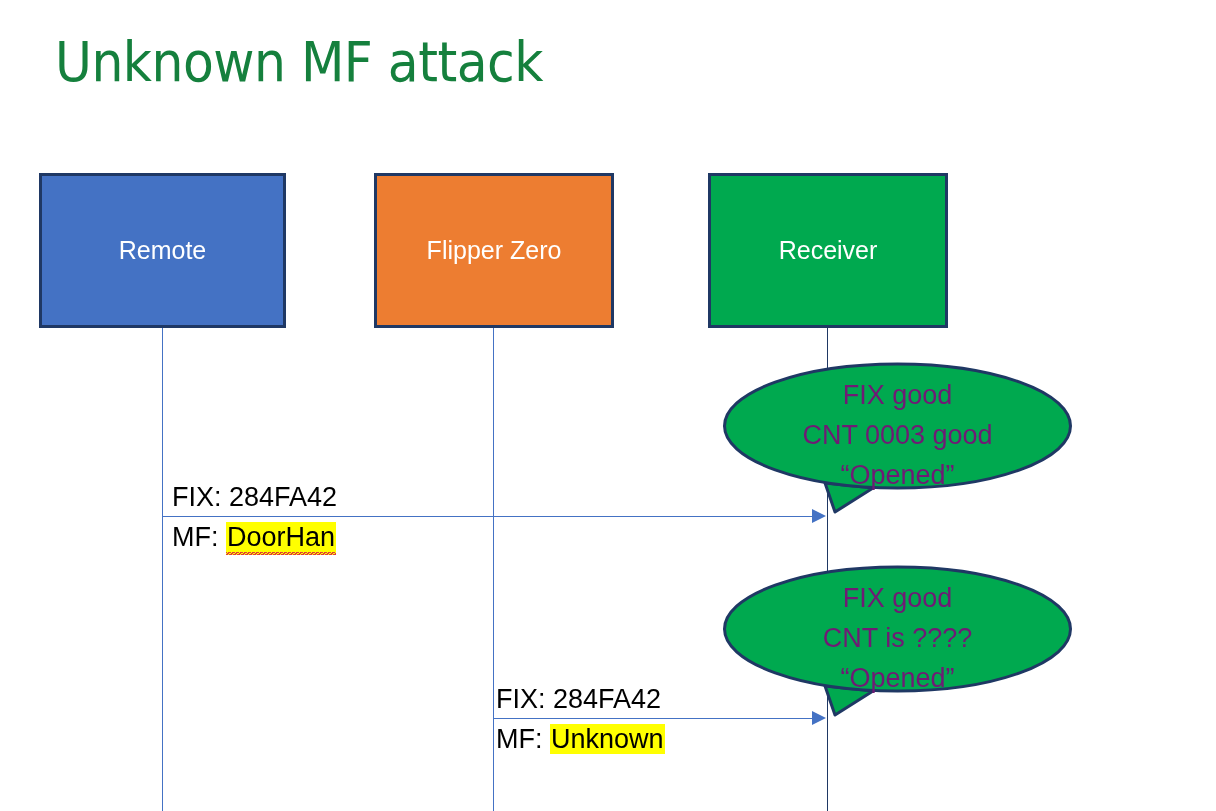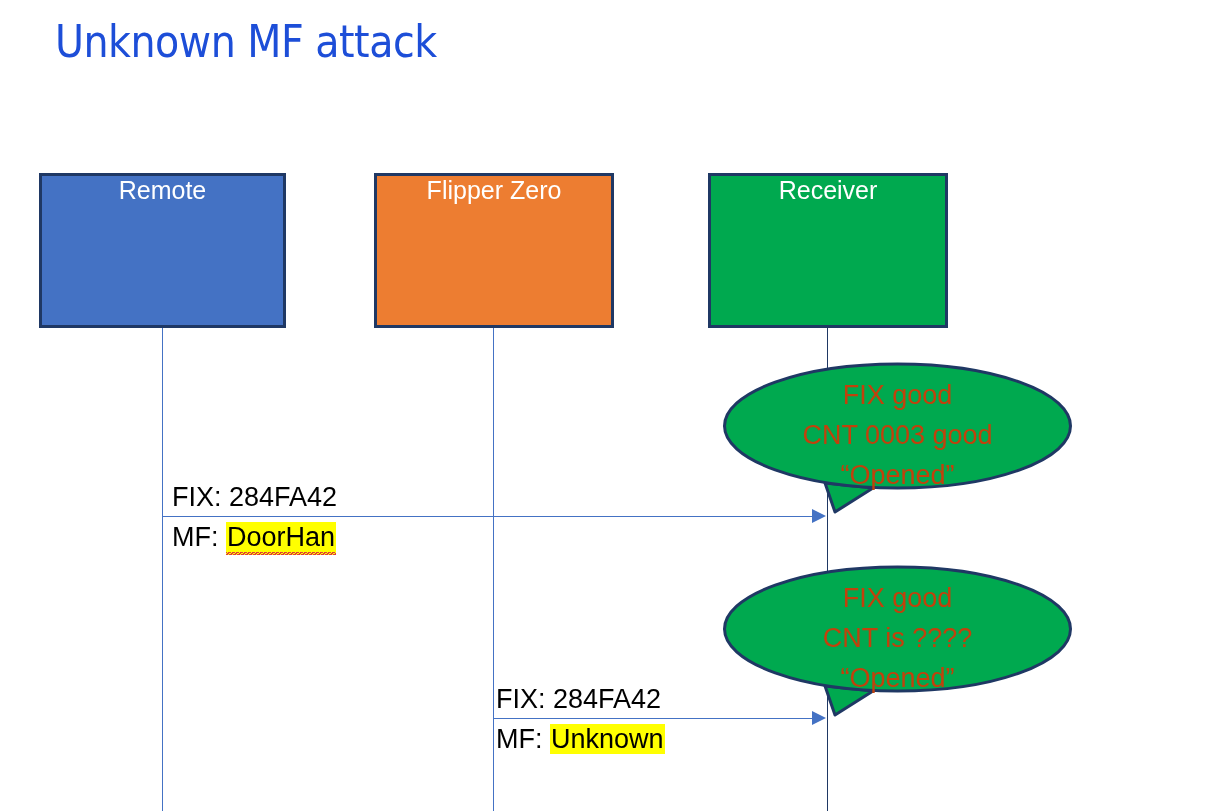--- a/index.html
+++ b/index.html
@@ -15,37 +15,38 @@
     width: 1216px;
     height: 811px;
     background: #ffffff;
     overflow: hidden;
   }
 
   
   .slide-title {
     position: absolute;
     left: 55px;
-    top: 0;
-    font-size: 44px;
+    top: 20px;
+    font-size: 56px;
     line-height: 84px;
     font-weight: 300;
-    color: #1d4ed8;
+    color: #15803d;
     letter-spacing: -0.5px;
     white-space: nowrap;
     font-family: "DejaVu Sans Condensed", "Liberation Sans", sans-serif;
     font-stretch: condensed;
   }
 
   
   .actor-box {
     position: absolute;
     box-sizing: border-box;
     border: 3px solid #1F3864;
     display: flex;
+    align-items: center;
     justify-content: center;
     color: #ffffff;
     font-size: 25px;
     font-weight: 400;
   }
   .actor-remote   { left: 39px;  top: 173px; width: 247px; height: 155px; background: #4472C4; }
   .actor-flipper  { left: 374px; top: 173px; width: 240px; height: 155px; background: #ED7D31; }
   .actor-receiver { left: 708px; top: 173px; width: 240px; height: 155px; background: #00A94F; }
 
   
@@ -107,21 +108,21 @@
   
   .bubble {
     position: absolute;
   }
   .bubble svg { display: block; overflow: visible; }
   .bubble-text {
     position: absolute;
     left: 0;
     width: 100%;
     text-align: center;
-    color: #c2410c;
+    color: #701a75;
     font-size: 27px;
     line-height: 40px;
     pointer-events: none;
   }
   .bubble1 { left: 723px; top: 362px; width: 349px; height: 158px; }
   .bubble1 .bubble-text { top: 13px; }
   .bubble2 { left: 723px; top: 565px; width: 349px; height: 158px; }
   .bubble2 .bubble-text { top: 13px; }
 </style>
 </head>

